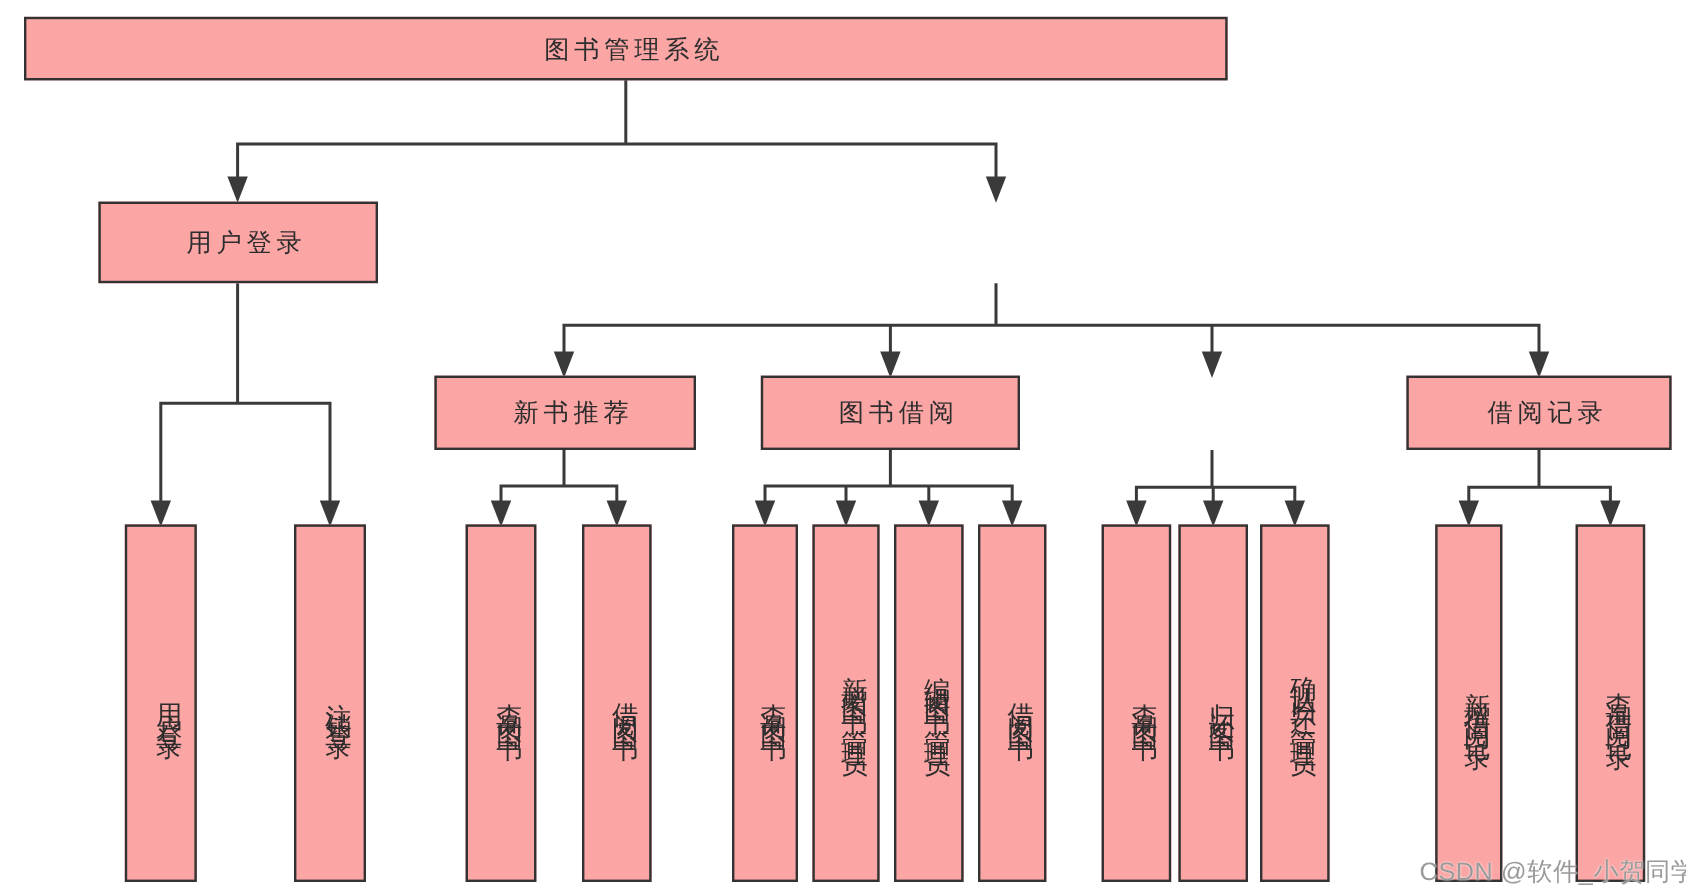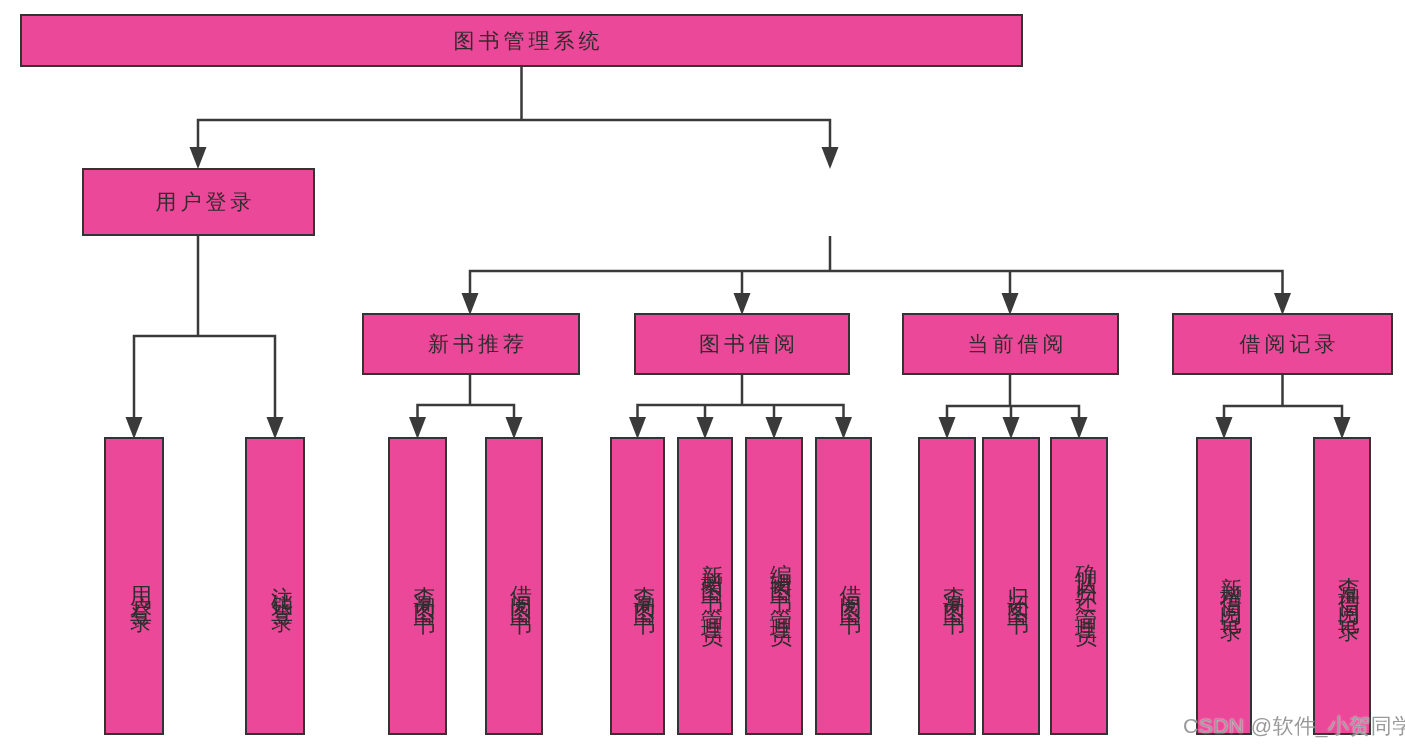--- a/index.html
+++ b/index.html
@@ -31,21 +31,21 @@
     stroke-width: 2.5;
   }
   #connectors polygon {
     fill: var(--line);
     stroke: none;
   }
   .node {
     position: absolute;
     box-sizing: border-box;
     border: 2.5px solid var(--border);
-    background: #ec4899;
+    background: #fca5a5;
     display: flex;
     align-items: center;
     justify-content: center;
     color: var(--text);
     padding-left: 14px;
   }
   .node .lbl {
     font-size: 21px;
     letter-spacing: 4px;
     white-space: nowrap;
@@ -122,23 +122,20 @@
   <div class="node" style="left:82px; top:168px; width:233px; height:68px">
     <span class="lbl">用户登录</span>
   </div>
 
   <div class="node" style="left:634px; top:313px; width:216px; height:62px">
     <span class="lbl">图书借阅</span>
   </div>
   <div class="node" style="left:362px; top:313px; width:218px; height:62px">
     <span class="lbl">新书推荐</span>
   </div>
-  <div class="node" style="left:902px; top:313px; width:217px; height:62px">
-    <span class="lbl">当前借阅</span>
-  </div>
   <div class="node" style="left:1172px; top:313px; width:221px; height:62px">
     <span class="lbl">借阅记录</span>
   </div>
 
   <div class="node v" style="left:104px; top:437px; width:60px; height:298px">
     <span class="lbl">用户登录</span>
   </div>
   <div class="node v" style="left:245px; top:437px; width:60px; height:298px">
     <span class="lbl">注销登录</span>
   </div>

